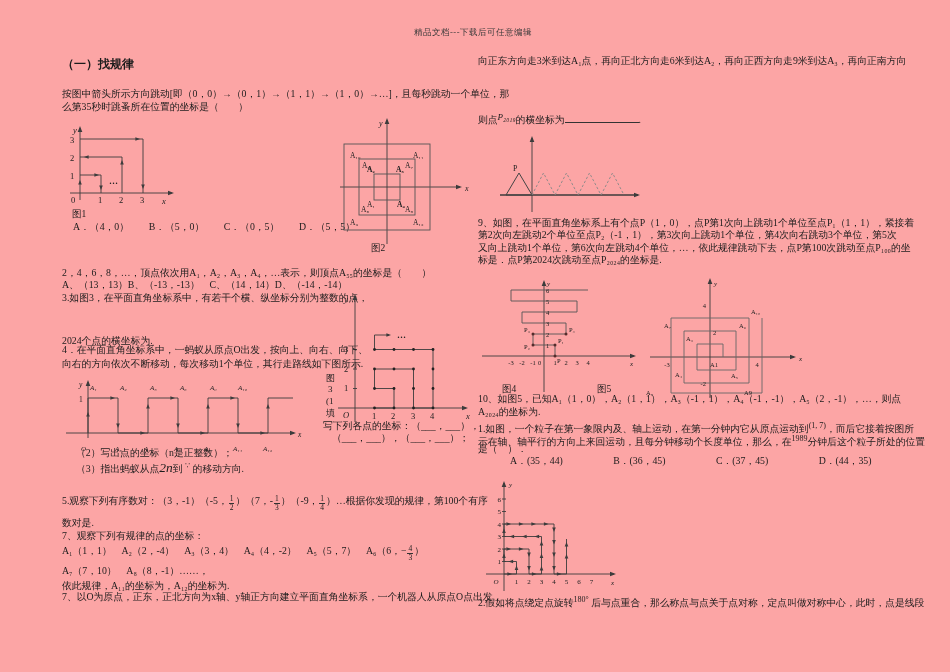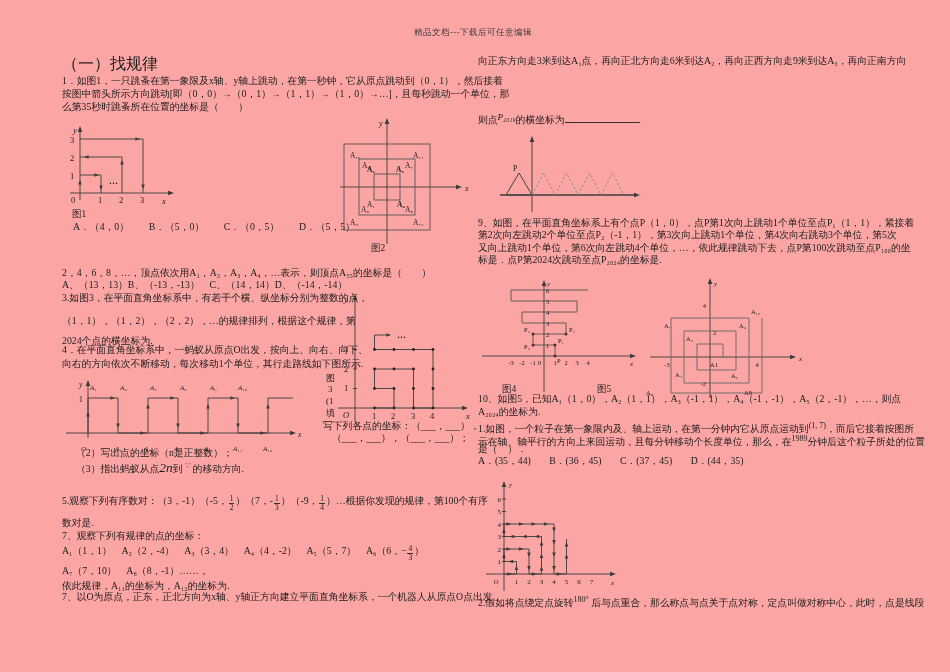--- a/index.html
+++ b/index.html
@@ -1,48 +1,47 @@
 <!DOCTYPE html>
 <html><head>
 <meta charset="utf-8">
 <style>
   html,body{margin:0;padding:0;background:#e8e8e8;}
   .page{position:relative;width:950px;height:672px;background:#fca5a5;overflow:hidden;
         font-family:"Liberation Serif","DejaVu Serif",serif;color:#1c1c1c;}
   .t{position:absolute;white-space:nowrap;font-size:9.8px;line-height:12px;color:#1c1c1c;}
   .wm{font-size:8.5px;color:#3a3a3a;letter-spacing:.5px;}
-  .title{font-size:16px;font-weight:normal;}
+  .title{font-size:12px;font-weight:bold;}
   .cap{font-size:9.5px;}
   .fig{position:absolute;}
   svg text{font-family:"Liberation Serif","DejaVu Serif",serif;fill:#222;}
   .frac{display:inline-flex;flex-direction:column;align-items:center;line-height:1.05;
         font-size:7.5px;vertical-align:3px;margin:0 1px;}
   .frac .den{border-top:.8px solid #333;padding:0 1px;}
   .fsup{font-size:8px;vertical-align:4px;}
   .raised{vertical-align:3px;font-size:9px;font-style:italic;}
   .bigf{font-size:13.5px;font-style:italic;}
   .blankline{display:inline-block;width:74px;border-bottom:.9px solid #333;height:9px;}
-  .opt{margin-right:16px;}
+  .opt{margin-right:16px;margin-left:32px;}
 </style>
 </head>
 <body>
 
 <div class="page">
 
   <svg width="0" height="0" style="position:absolute">
     <defs>
       <path id="ah" d="M0,0 L-6,-2.3 L-6,2.3 Z"></path>
       <path id="ah2" d="M0,0 L-4.6,-1.8 L-4.6,1.8 Z"></path>
     </defs>
   </svg>
 
   <div class="t wm" style="left:414px;top:26px">精品文档---下载后可任意编辑</div>
   <div class="t title" style="left:62px;top:58px">（一）找规律</div>
 
-  <div class="t" style="left:62px;top:75px">1．如图1，一只跳蚤在第一象限及x轴、y轴上跳动，在第一秒钟，它从原点跳动到（0，1），然后接着</div>
   <div class="t" style="left:62px;top:88px">按图中箭头所示方向跳动[即（0，0）→（0，1）→（1，1）→（1，0）→…]，且每秒跳动一个单位，那</div>
   <div class="t" style="left:62px;top:101px">么第35秒时跳蚤所在位置的坐标是（　　）</div>
 
   <svg class="fig" style="left:62px;top:120px" width="132" height="100">
     <g stroke="#3c3c3c" stroke-width=".9" fill="none">
       <line x1="18" y1="8" x2="18" y2="80"></line>
         <line x1="8" y1="73" x2="110" y2="73"></line>
     </g>
     <g fill="#3c3c3c">
       <use href="#ah" transform="translate(18,6) rotate(-90)"></use>
@@ -104,21 +103,20 @@
     <text x="87" y="48" font-size="7.5">A₁₁</text>
     <text x="24" y="115" font-size="7.5">A₉</text>
     <text x="87" y="115" font-size="7.5">A₁₂</text>
   </svg>
   <div class="t cap" style="left:371px;top:242px">图2</div>
 
   <div class="t" style="left:62px;top:267px">2，4，6，8，…，顶点依次用A₁，A₂，A₃，A₄，…表示，则顶点A₅₅的坐标是（　　）</div>
   <div class="t" style="left:62px;top:279px">A、（13，13）B、（-13，-13）　C、（14，14）D、（-14，-14）</div>
 
   <div class="t" style="left:62px;top:292px">3.如图3，在平面直角坐标系中，有若干个横、纵坐标分别为整数的点，</div>
-  <div class="t" style="left:62px;top:315px">（1，1），（1，2），（2，2），…的规律排列，根据这个规律，第</div>
   <div class="t" style="left:62px;top:335px">2024个点的横坐标为.</div>
 
   <svg class="fig" style="left:330px;top:288px" width="145" height="142">
     <g stroke="#3c3c3c" stroke-width=".9" fill="none">
       <line x1="25" y1="8" x2="25" y2="134"></line>
         <line x1="8" y1="120" x2="136" y2="120"></line>
       <line x1="23" y1="61.5" x2="27" y2="61.5"></line>
         <line x1="23" y1="81" x2="27" y2="81"></line>
         <line x1="23" y1="100.5" x2="27" y2="100.5"></line>
     </g>

